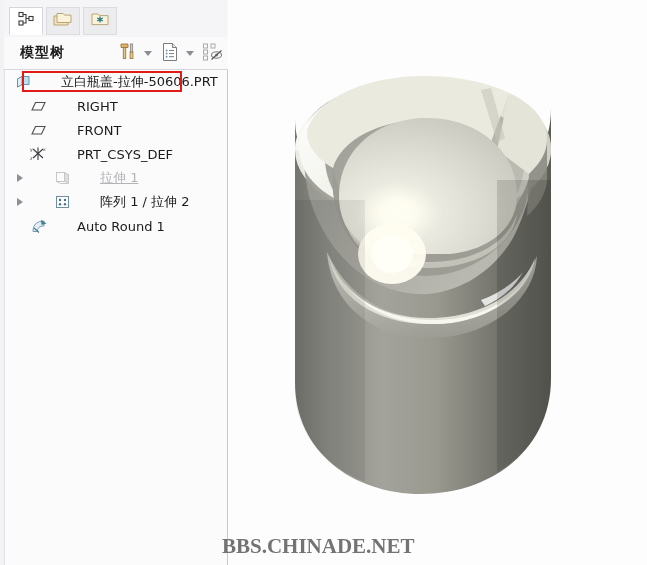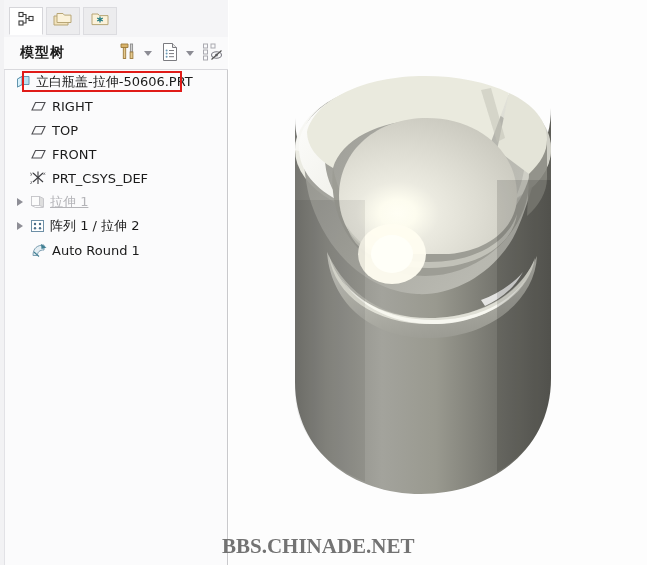--- a/index.html
+++ b/index.html
@@ -113,20 +113,21 @@
   }
   .tree-row {
     position: relative;
     height: 24px;
     display: flex;
     align-items: center;
     font-size: 13px;
     color: #1b1b1b;
     white-space: nowrap;
     font-family: "DejaVu Sans", "Liberation Sans", sans-serif;
+    gap: 25px;
   }
   .tree-row .expander {
     width: 14px;
     flex: 0 0 14px;
     display: flex;
     align-items: center;
     justify-content: center;
   }
   .tree-row .tri {
     width: 0; height: 0;
@@ -297,28 +298,20 @@
 
     <div class="tree-row indent-1">
       <span class="ticon">
         <svg width="16" height="13" viewBox="0 0 16 13">
           <path d="M4.5 2.5 L14 2.5 L10.5 10 L1 10 z" fill="none" stroke="#4e4e52" stroke-width="1.1"></path>
         </svg>
       </span>
       <span class="tlabel">RIGHT</span>
     </div>
 
-    <div class="tree-row indent-1">
-      <span class="ticon">
-        <svg width="16" height="13" viewBox="0 0 16 13">
-          <path d="M4.5 2.5 L14 2.5 L10.5 10 L1 10 z" fill="none" stroke="#4e4e52" stroke-width="1.1"></path>
-        </svg>
-      </span>
-      <span class="tlabel">TOP</span>
-    </div>
 
     <div class="tree-row indent-1">
       <span class="ticon">
         <svg width="16" height="13" viewBox="0 0 16 13">
           <path d="M4.5 2.5 L14 2.5 L10.5 10 L1 10 z" fill="none" stroke="#4e4e52" stroke-width="1.1"></path>
         </svg>
       </span>
       <span class="tlabel">FRONT</span>
     </div>
 

